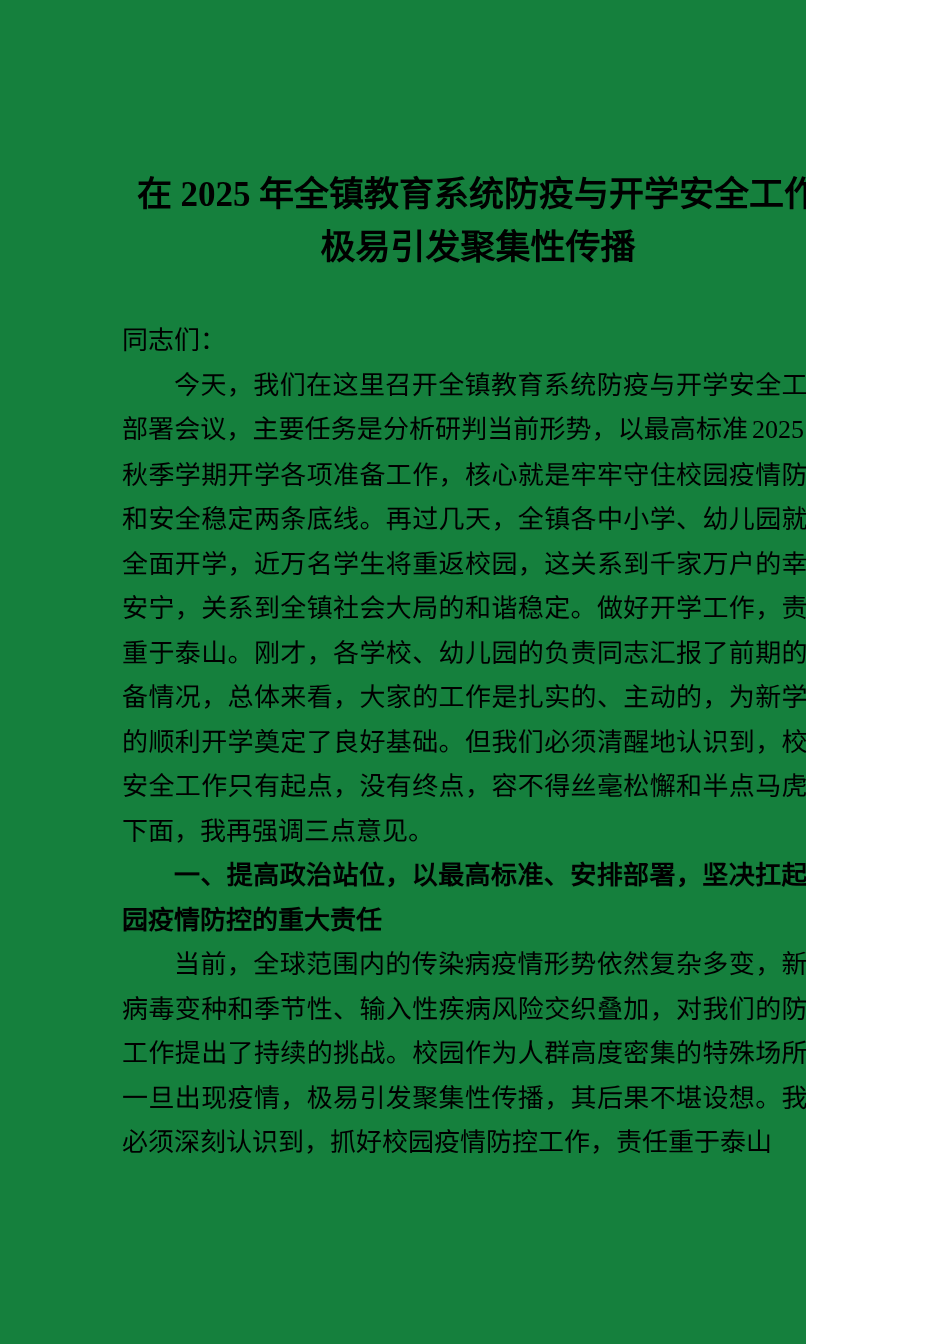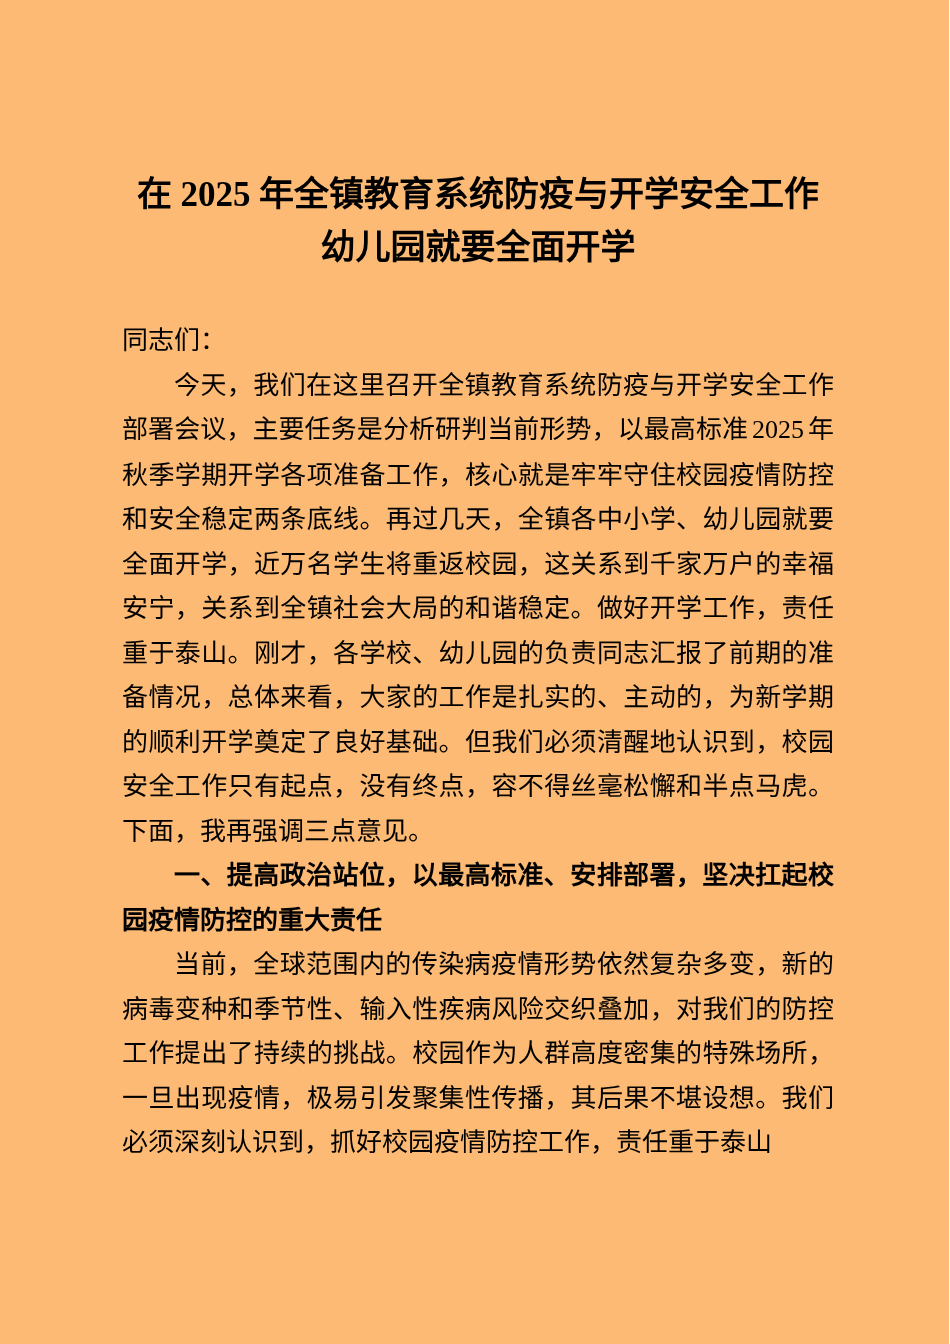--- a/index.html
+++ b/index.html
@@ -2,23 +2,23 @@
 <html lang="zh-CN"><head>
 <meta charset="utf-8">
 <style>
   html, body {
     margin: 0;
     padding: 0;
     background: #ffffff;
   }
   .page {
     position: relative;
-    width: 949px;
+    width: 806px;
     height: 1344px;
-    background: #fdba74;
+    background: #15803d;
     color: #000000;
     overflow: hidden;
     font-family: "Liberation Sans", "DejaVu Sans", sans-serif;
   }
   .content {
     position: absolute;
     left: 122px;
     top: 168px;
     width: 712px;
   }
@@ -56,21 +56,21 @@
   }
 </style>
 </head>
 <body>
 
 <div class="page">
   <div class="content">
 
     <h1 class="doc-title">
         <span class="title-line"><span>在</span><span class="num">2025</span><span>年全镇教育系统防疫与开学安全工作</span></span>
-        <span class="title-line">幼儿园就要全面开学</span>
+        <span class="title-line">极易引发聚集性传播</span>
       </h1>
 
     <p class="body-p salutation">同志们：</p>
 
     <p class="body-p"><span>今天，我们在这里召开全镇教育系统防疫与开学安全工作部署会议，主要任务是分析研判当前形势，以最高标准</span><span class="num">2025</span><span>年秋季学期开学各项准备工作，核心就是牢牢守住校园疫情防控和安全稳定两条底线。再过几天，全镇各中小学、幼儿园就要全面开学，近万名学生将重返校园，这关系到千家万户的幸福安宁，关系到全镇社会大局的和谐稳定。做好开学工作，责任重于泰山。刚才，各学校、幼儿园的负责同志汇报了前期的准备情况，总体来看，大家的工作是扎实的、主动的，为新学期的顺利开学奠定了良好基础。但我们必须清醒地认识到，校园安全工作只有起点，没有终点，容不得丝毫松懈和半点马虎。下面，我再强调三点意见。</span></p>
 
     <p class="body-p heading">一、提高政治站位，以最高标准、安排部署，坚决扛起校园疫情防控的重大责任</p>
 
     <p class="body-p">当前，全球范围内的传染病疫情形势依然复杂多变，新的病毒变种和季节性、输入性疾病风险交织叠加，对我们的防控工作提出了持续的挑战。校园作为人群高度密集的特殊场所，一旦出现疫情，极易引发聚集性传播，其后果不堪设想。我们必须深刻认识到，抓好校园疫情防控工作，责任重于泰山</p>
 

